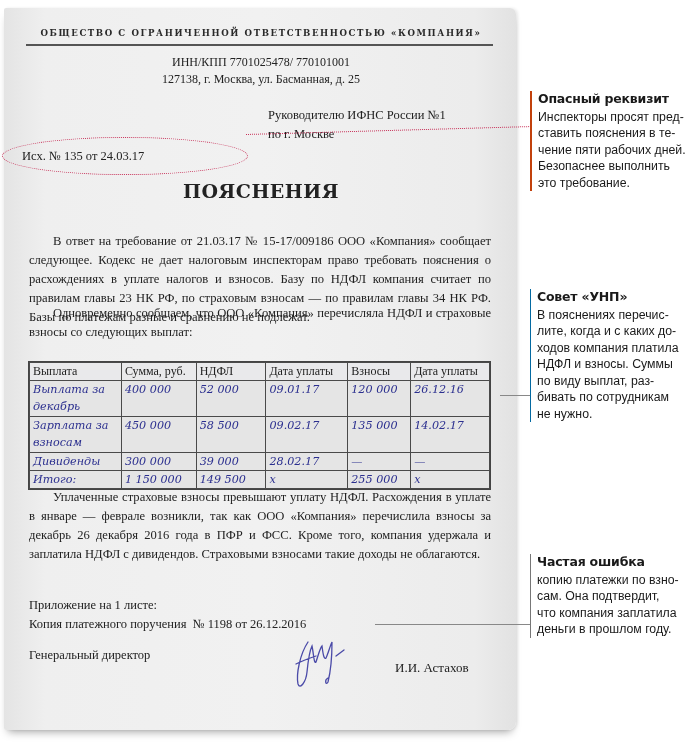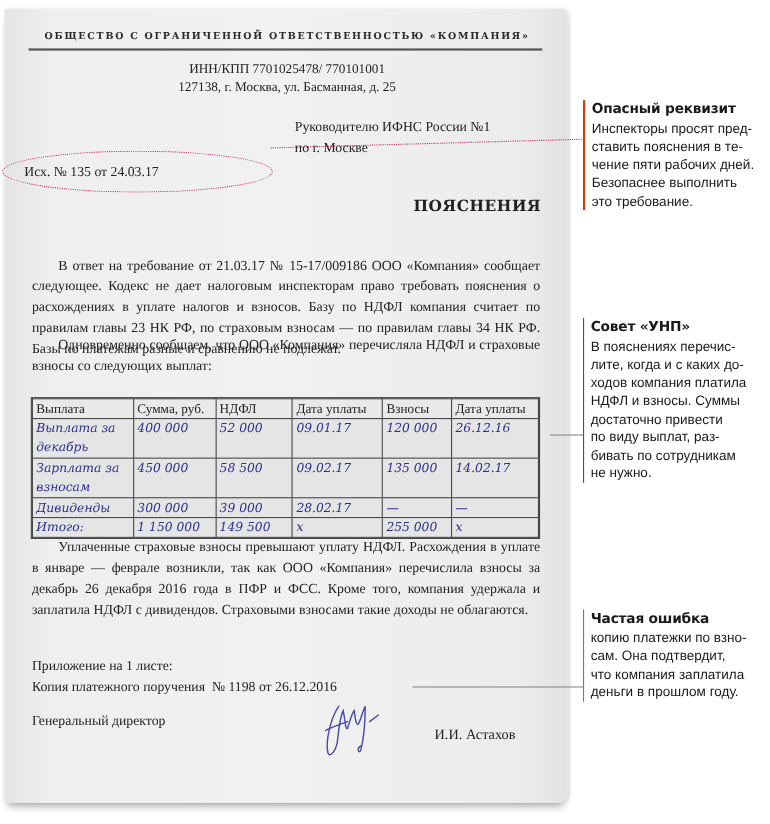--- a/index.html
+++ b/index.html
@@ -19,21 +19,21 @@
     font-family: "DejaVu Serif", serif; font-weight: bold; font-size: 8.6px; letter-spacing: 1.6px; color: #2a2a2a;
   }
   .head-rule { left: 26px; top: 44px; width: 467px; height: 1.5px; background: #555; }
   .inn { left: 30px; top: 54px; width: 462px; text-align: center; font-size: 12px; line-height: 17px; font-family: "Liberation Serif", serif; }
   .recipient { left: 268px; top: 106px; font-size: 12.5px; line-height: 19px; font-family: "Liberation Serif", serif; }
   .outnum { left: 22px; top: 149px; font-size: 12.5px; font-family: "Liberation Serif", serif; }
   .outnum-ellipse {
     left: 2px; top: 137px; width: 246px; height: 38px;
     border: 1.5px dotted #c8335a; border-radius: 50%;
   }
-  .title { left: 30px; top: 180px; width: 462px; text-align: right; font-weight: bold; font-size: 14px; letter-spacing: 0.5px; font-family: "DejaVu Serif", serif; }
+  .title { left: 30px; top: 180px; width: 462px; text-align: center; font-weight: bold; font-size: 19px; letter-spacing: 0.5px; font-family: "DejaVu Serif", serif; }
 
   .para { font-size: 12.6px; line-height: 19px; text-align: justify; font-family: "Liberation Serif", serif; color: #222; }
   .para .indent { display: inline-block; width: 24px; }
   .p1 { left: 29px; top: 220px; width: 462px; margin-top: 12px; }
   .p2 { left: 29px; top: 304px; width: 462px; }
   .p3 { left: 29px; top: 488px; width: 462px; }
 
   table.pay {
     position: absolute; left: 29px; top: 362px; width: 461px;
     border-collapse: collapse; font-family: "Liberation Serif", serif;
@@ -166,21 +166,20 @@
   <span class="cline">Безопаснее выполнить</span>
   <span class="cline">это требование.</span>
 </div>
 
 <div class="abs callout c2">
   <span class="ctitle">Совет «УНП»</span>
   <span class="cline">В пояснениях перечис-</span>
   <span class="cline">лите, когда и с каких до-</span>
   <span class="cline">ходов компания платила</span>
   <span class="cline">НДФЛ и взносы. Суммы</span>
-  <span class="cline">достаточно привести</span>
   <span class="cline">по виду выплат, раз-</span>
   <span class="cline">бивать по сотрудникам</span>
   <span class="cline">не нужно.</span>
 </div>
 
 <div class="abs callout c3">
   <span class="ctitle">Частая ошибка</span>
   <span class="cline">копию платежки по взно-</span>
   <span class="cline">сам. Она подтвердит,</span>
   <span class="cline">что компания заплатила</span>

